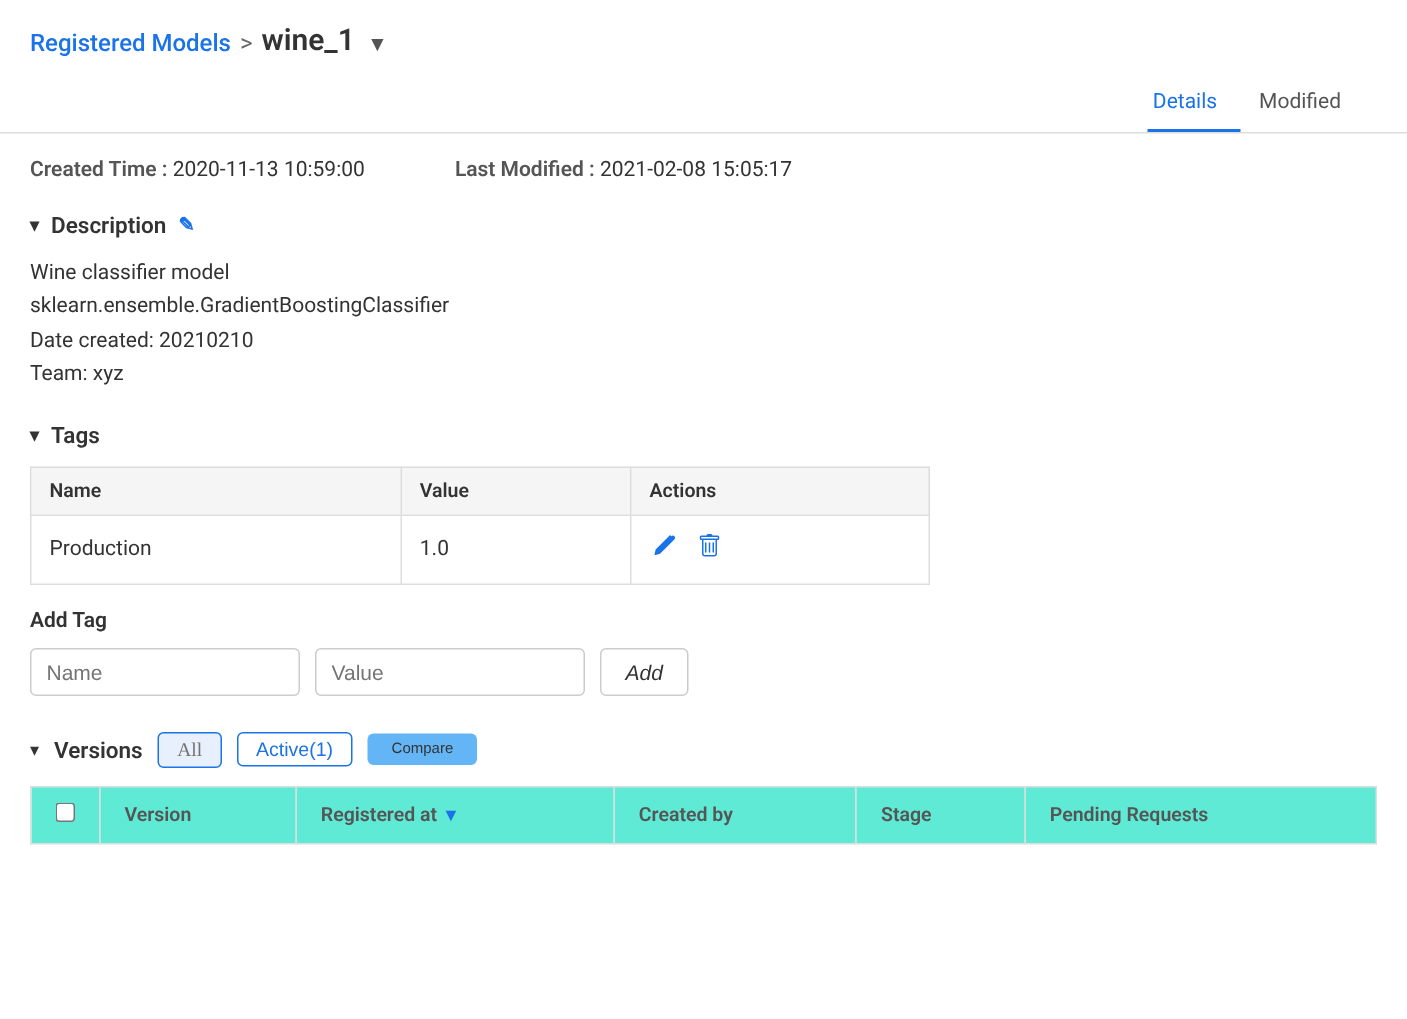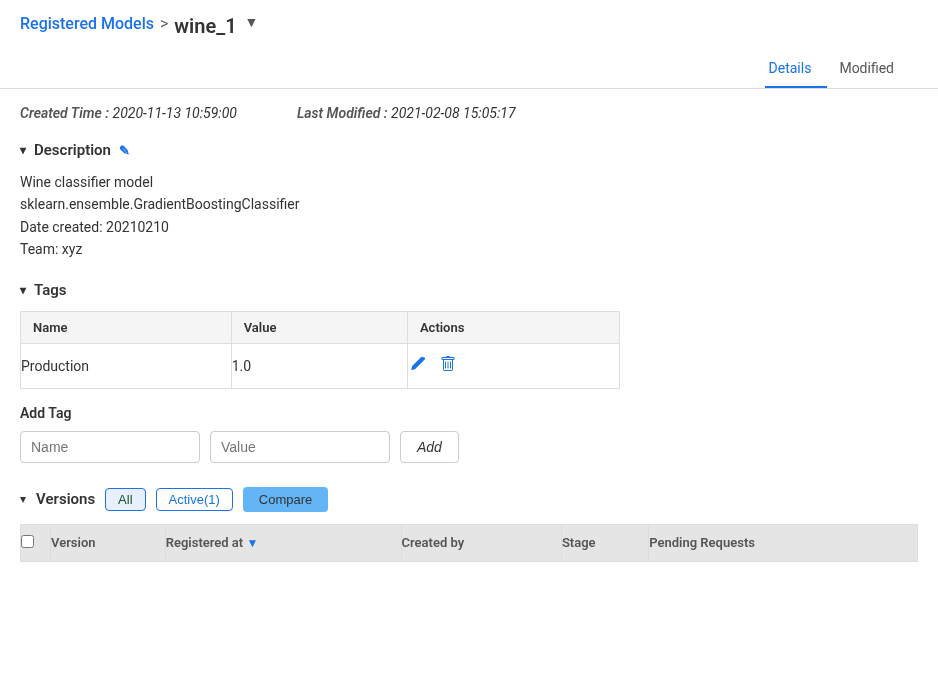--- a/index.html
+++ b/index.html
@@ -5,21 +5,21 @@
     * { box-sizing: border-box; margin: 0; padding: 0; }
     body {
       font-family: -apple-system, BlinkMacSystemFont, 'Segoe UI', Roboto, sans-serif;
       font-size: 14px;
       color: #333;
       background: #fff;
     }
     .page-header {
       padding: 14px 20px 8px 20px;
       display: flex;
-      align-items: flex-start;
+      align-items: flex-end;
       gap: 6px;
     }
     .breadcrumb-link {
       color: #1a73e8;
       text-decoration: none;
       font-size: 16px;
       font-weight: 500;
     }
     .breadcrumb-sep {
       color: #666;
@@ -56,21 +56,20 @@
     }
     .content {
       padding: 16px 20px;
     }
     .meta-row {
       display: flex;
       gap: 60px;
       margin-bottom: 20px;
       color: #333;
       font-size: 14px;
-      font-style: italic;
     }
     .meta-label {
       font-weight: 600;
       color: #555;
     }
     .section-header {
       display: flex;
       align-items: center;
       gap: 8px;
       margin-bottom: 12px;
@@ -107,21 +106,21 @@
       background: #f5f5f5;
       border: 1px solid #ddd;
       padding: 8px 12px;
       text-align: left;
       font-size: 13px;
       font-weight: 600;
       color: #333;
     }
     .tags-table td {
       border: 1px solid #ddd;
-      padding: 10px 0;
+      padding: 10px 12px;
       font-size: 14px;
     }
     .action-icons {
       display: flex;
       gap: 10px;
       align-items: center;
     }
     .icon-btn {
       background: none;
       border: none;
@@ -178,41 +177,42 @@
       border: 1px solid #1a73e8;
       border-radius: 4px;
       padding: 3px 12px;
       font-size: 13px;
       cursor: pointer;
       background: #fff;
       color: #1a73e8;
     }
     .filter-btn.active {
       background: #e8f0fe;
-      color: #14532d;
+      color: #737373;
       border-color: #1a73e8;
+      font-family: Liberation Serif, serif;
     }
     .compare-btn {
       background: #64b5f6;
       border: none;
       border-radius: 4px;
       padding: 5px 16px;
-      font-size: 13px;
+      font-size: 10px;
       cursor: pointer;
       color: #333;
     }
     .versions-table {
       width: 100%;
       border-collapse: collapse;
       border: 1px solid #ddd;
     }
     .versions-table th {
-      background: #e5e5e5;
-      border: 1px solid #ddd;
-      padding: 10px 0;
+      background: #5eead4;
+      border: 1px solid #ddd;
+      padding: 10px 16px;
       text-align: left;
       font-size: 13px;
       font-weight: 600;
       color: #555;
     }
     .sort-icon {
       color: #1a73e8;
       font-size: 12px;
     }
     .checkbox-cell {

